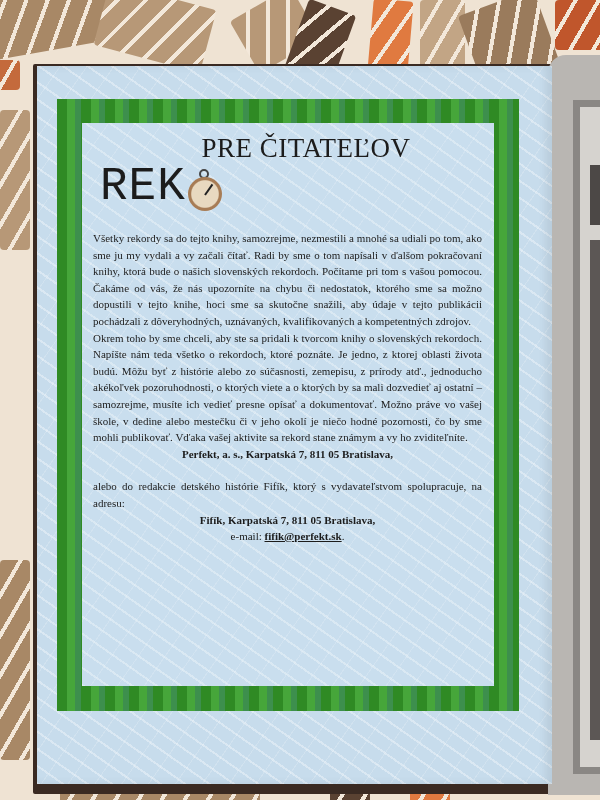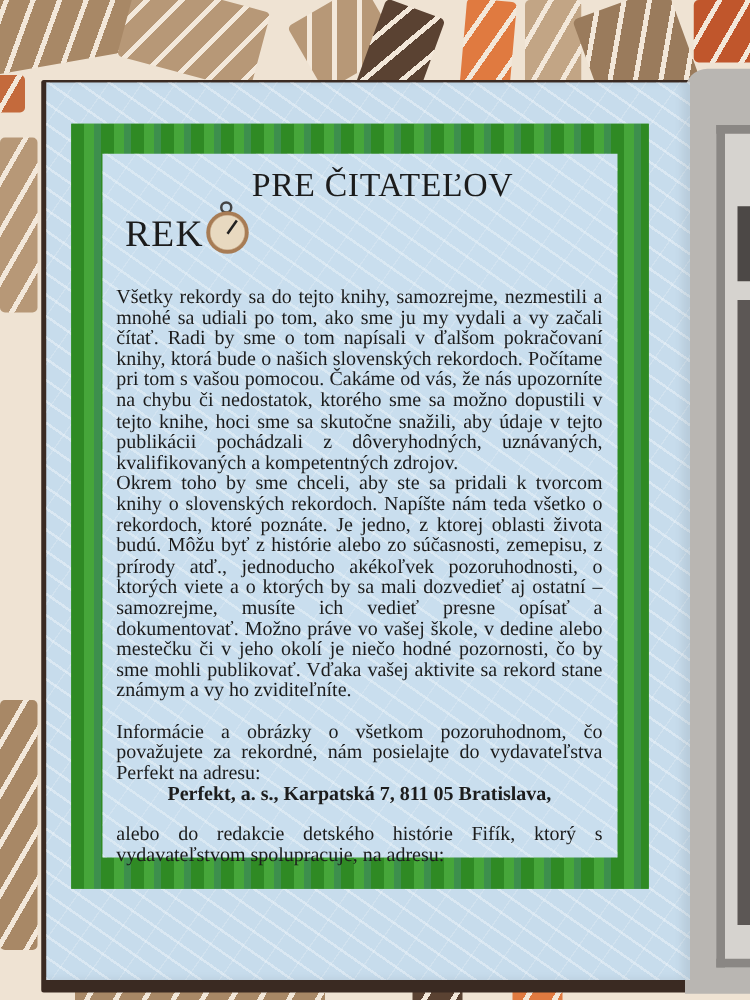--- a/index.html
+++ b/index.html
@@ -53,41 +53,41 @@
       repeating-linear-gradient(-55deg, rgba(255,255,255,0.16) 0 1px, transparent 1px 22px);
     color: #1c1c1c;
   }
   .title-line1 {
     position: absolute; left: 0; width: 100%; top: 10px; text-align: center;
     font-size: 27px; letter-spacing: 0.5px; padding-left: 36px; box-sizing: border-box;
     font-family: "Liberation Serif", serif;
   }
   .title-line2 {
     position: absolute; left: 18px; top: 38px;
-    font-size: 30px; letter-spacing: 1px; font-family: Liberation Serif, serif;
+    font-size: 46px; letter-spacing: 1px; font-family: Liberation Mono, monospace;
     display: flex; align-items: flex-end;
   }
   .stopwatch {
     display: inline-block; position: relative; width: 36px; height: 44px; margin: 0 1px;
   }
   .stopwatch .crown {
     position: absolute; left: 12px; top: 0; width: 10px; height: 10px;
     border: 2px solid #444; border-radius: 50%; box-sizing: border-box;
   }
   .stopwatch .face {
     position: absolute; left: 1px; top: 8px; width: 34px; height: 34px; border-radius: 50%;
     background: radial-gradient(circle, #e8d9c0 0 55%, #a77c55 60% 75%, #5b3c25 78%);
   }
   .stopwatch .hand {
     position: absolute; left: 17px; top: 13px; width: 2px; height: 13px; background: #222;
     transform-origin: bottom center; transform: rotate(35deg);
   }
   .body-text {
     position: absolute; left: 11px; top: 107px; width: 389px;
-    font-size: 16px; line-height: 16.6px; text-align: justify;
+    font-size: 11px; line-height: 16.6px; text-align: justify;
     font-family: "Liberation Serif", serif;
   }
   .body-text p { margin: 0; }
   .body-text p.gap { margin-top: 16px; }
   .center { text-align: center; }
   .bold { font-weight: bold; }
   .link { font-weight: bold; text-decoration: underline; }
 </style>
 </head>
 <body>
@@ -128,20 +128,23 @@
         <span class="stopwatch">
           <span class="crown"></span>
           <span class="face"></span>
           <span class="hand"></span>
         </span>
       </div>
 
       <div class="body-text">
         <p>Všetky rekordy sa do tejto knihy, samozrejme, nezmestili a mnohé sa udiali po tom, ako sme ju my vydali a vy začali čítať. Radi by sme o tom napísali v ďalšom pokračovaní knihy, ktorá bude o našich slovenských rekordoch. Počítame pri tom s vašou pomocou. Čakáme od vás, že nás upozorníte na chybu či nedostatok, ktorého sme sa možno dopustili v tejto knihe, hoci sme sa skutočne snažili, aby údaje v tejto publikácii pochádzali z dôveryhodných, uznávaných, kvalifikovaných a kompetentných zdrojov.</p>
         <p>Okrem toho by sme chceli, aby ste sa pridali k tvorcom knihy o slovenských rekordoch. Napíšte nám teda všetko o rekordoch, ktoré poznáte. Je jedno, z ktorej oblasti života budú. Môžu byť z histórie alebo zo súčasnosti, zemepisu, z prírody atď., jednoducho akékoľvek pozoruhodnosti, o ktorých viete a o ktorých by sa mali dozvedieť aj ostatní – samozrejme, musíte ich vedieť presne opísať a dokumentovať. Možno práve vo vašej škole, v dedine alebo mestečku či v jeho okolí je niečo hodné pozornosti, čo by sme mohli publikovať. Vďaka vašej aktivite sa rekord stane známym a vy ho zviditeľníte.</p>
-        <p class="gap">Informácie a obrázky o všetkom pozoruhodnom, čo považujete za rekordné, nám posielajte do vydavateľstva Perfekt na adresu:</p>
         <p class="center bold">Perfekt, a. s., Karpatská 7, 811 05 Bratislava,</p>
         <p class="gap">alebo do redakcie detského histórie Fifík, ktorý s vydavateľstvom spolupracuje, na adresu:</p>
+        <p class="center bold">Fifík, Karpatská 7, 811 05 Bratislava,</p>
+        <p class="center">
+          <span>e-mail: </span><span class="link">fifik@perfekt.sk</span><span>.</span>
+        </p>
       </div>
 
     </div>
   </div>
 </div>
 
 </body></html>

